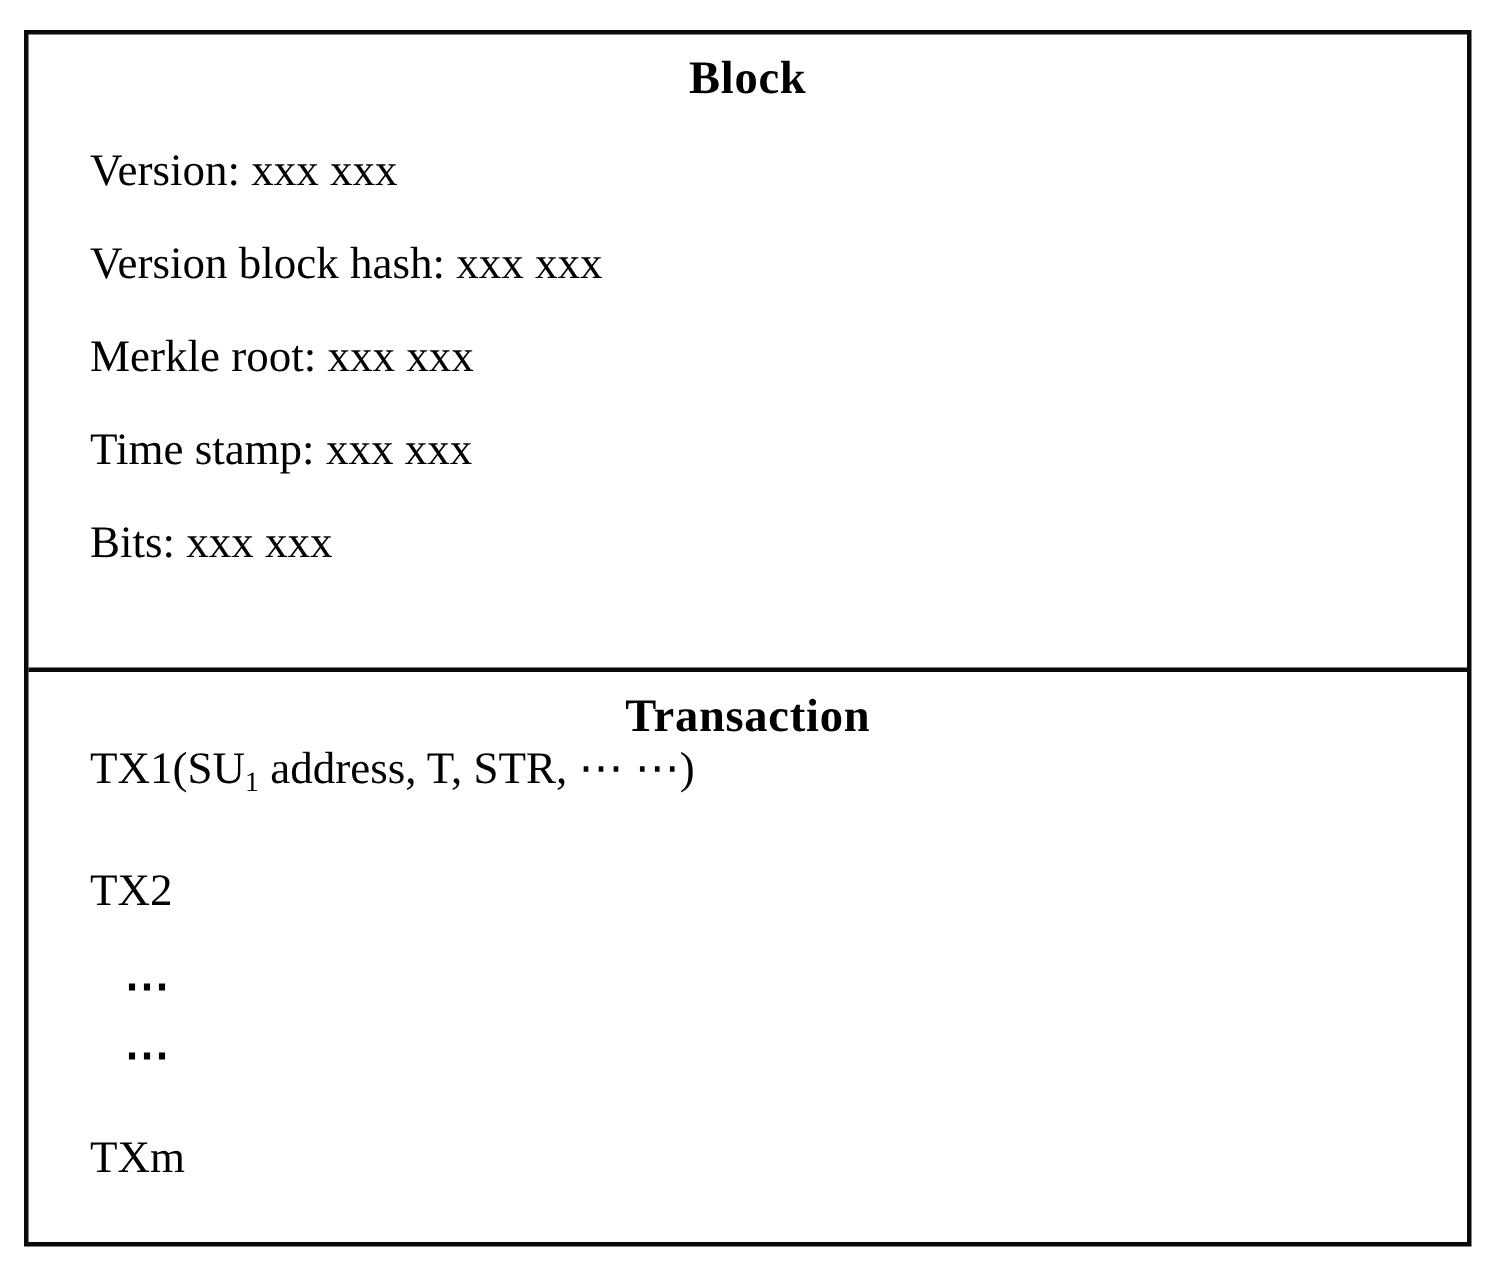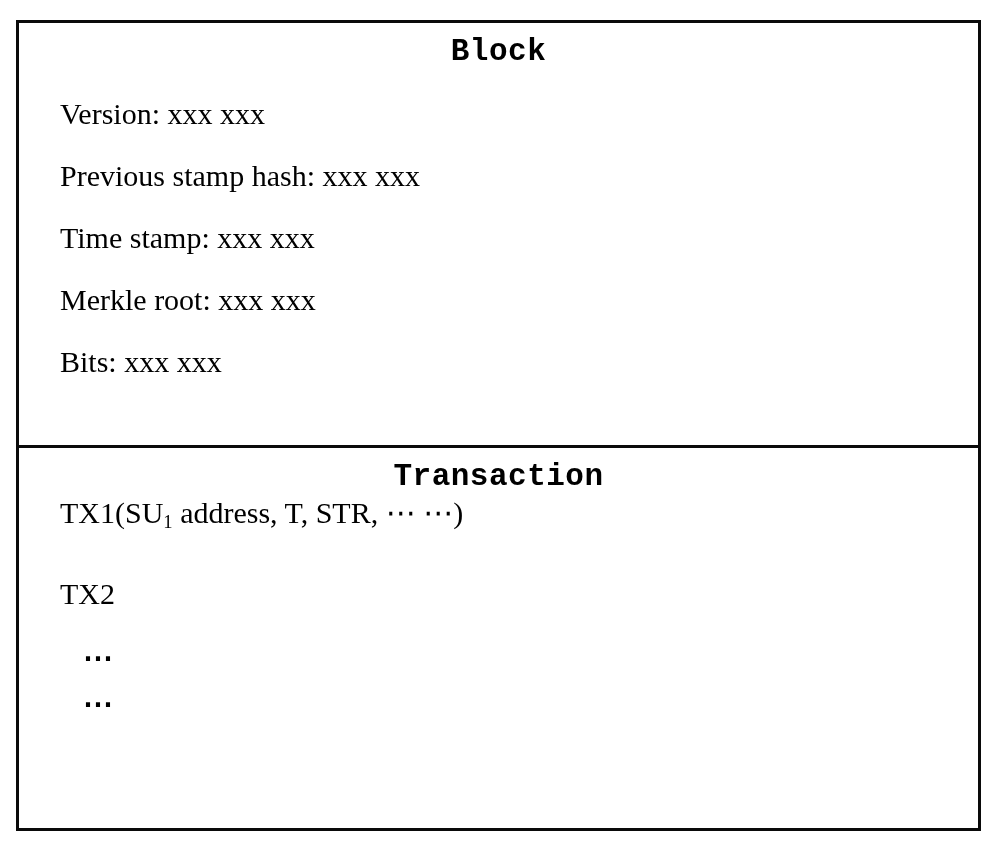--- a/index.html
+++ b/index.html
@@ -36,21 +36,20 @@
   .section-transaction {
     height: 489px;
   }
   .section-title {
     text-align: center;
     font-weight: bold;
     font-size: 31px;
     line-height: 36px;
     padding-top: 11px;
     letter-spacing: 0.5px;
-    font-family: Liberation Mono, monospace;
   }
   .row {
     font-size: 30px;
     line-height: 36px;
     padding-left: 41px;
     white-space: nowrap;
   }
   .section-block .row {
     margin-top: 26px;
   }
@@ -70,29 +69,30 @@
   }
 </style>
 </head>
 <body>
 
 <div class="figure-box">
 
   <div class="section section-block">
     <div class="section-title">Block</div>
     <div class="row">Version: xxx xxx</div>
-    <div class="row">Previous stamp hash: xxx xxx</div>
+    <div class="row">Version block hash: xxx xxx</div>
+    <div class="row">Merkle root: xxx xxx</div>
     <div class="row">Time stamp: xxx xxx</div>
-    <div class="row">Merkle root: xxx xxx</div>
     <div class="row">Bits: xxx xxx</div>
   </div>
 
   <div class="section section-transaction">
     <div class="section-title">Transaction</div>
     <div class="row row-tx1">
       <span>TX1(SU</span><span class="subscript">1</span><span> address, T, STR, ⋯ ⋯)</span>
     </div>
     <div class="row row-tx2">TX2</div>
     <div class="row dots row-dots-1">⋯</div>
     <div class="row dots row-dots-2">⋯</div>
+    <div class="row row-txm">TXm</div>
   </div>
 
 </div>
 
 </body></html>

